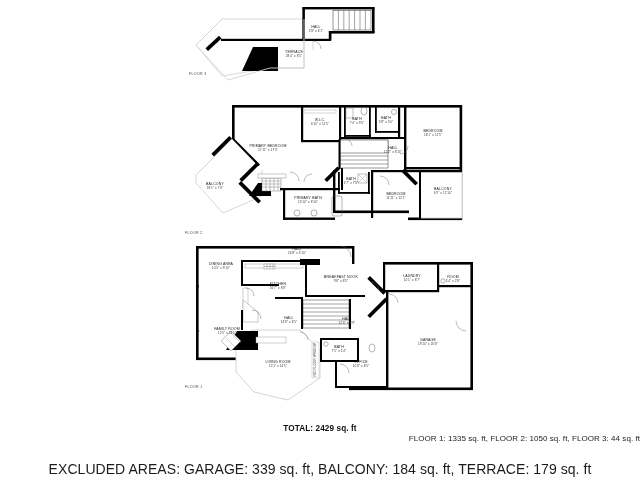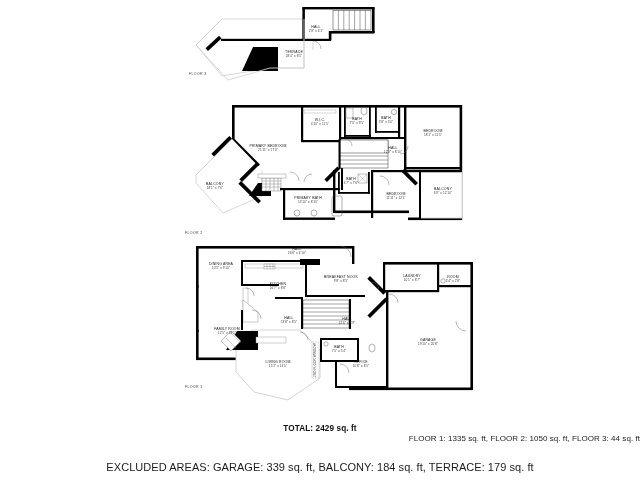--- a/index.html
+++ b/index.html
@@ -35,21 +35,21 @@
     position:absolute;left:0;top:424px;width:640px;text-align:center;
   }
   .total{
     font-size:8.2px;font-weight:bold;color:#111;margin:0 0 1px 0;
     letter-spacing:.1px;
   }
   .floors-line{
     font-size:8px;color:#1c1c1c;margin:0 0 1px 0;letter-spacing:.05px;text-align:right;
   }
   .excluded-line{
-    font-size:11px;color:#1c1c1c;margin:18px;letter-spacing:.05px;
+    font-size:14px;color:#1c1c1c;margin:18px;letter-spacing:.05px;
   }
   .disclaimer{
     font-size:4.6px;color:#555;margin-top:9px;letter-spacing:.35px;
   }
 </style>
 </head>
 <body>
 
 <svg id="plan" viewBox="0 0 640 480">
 

